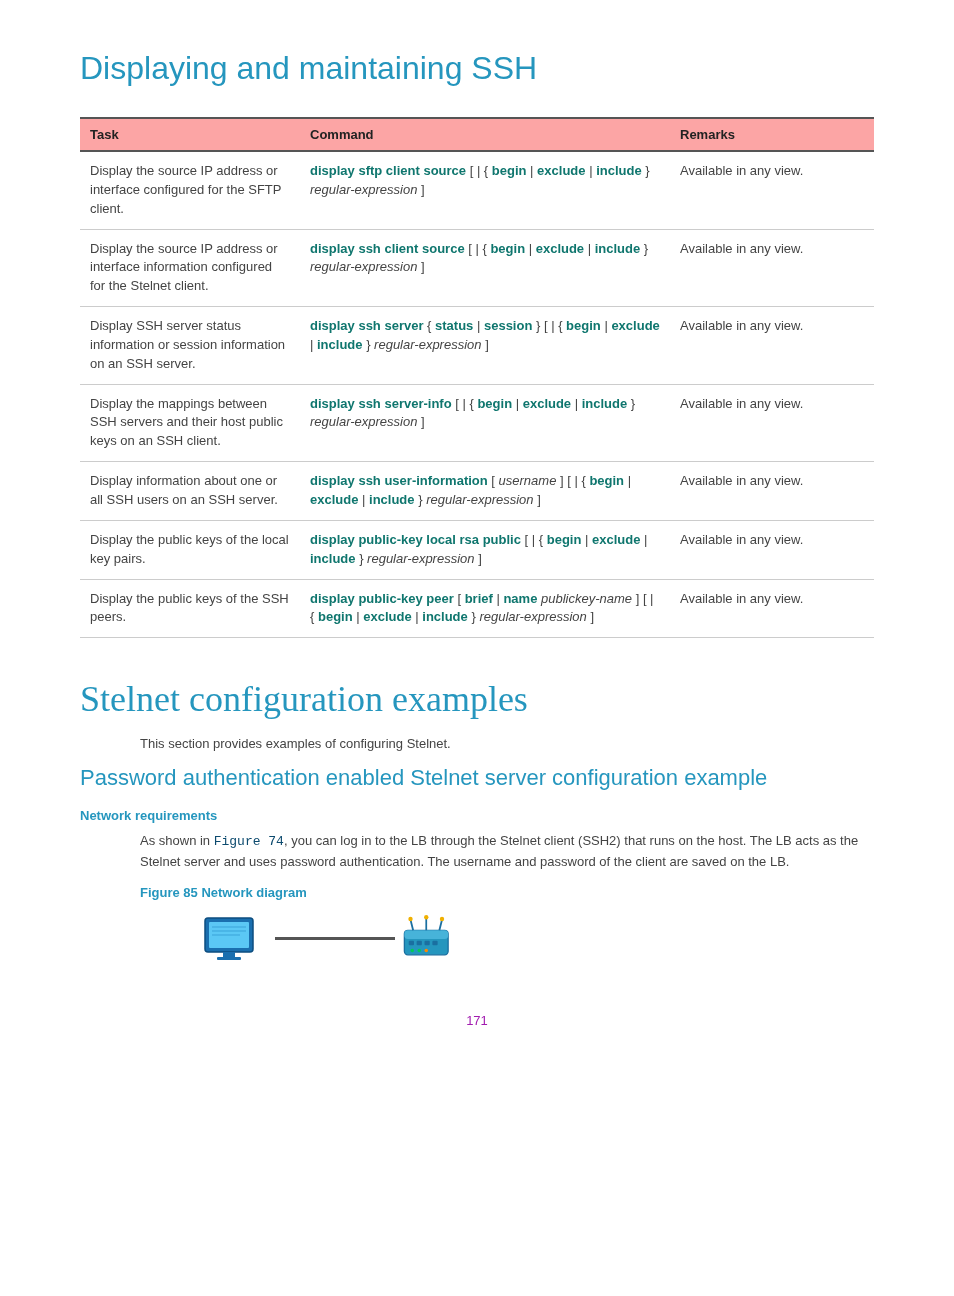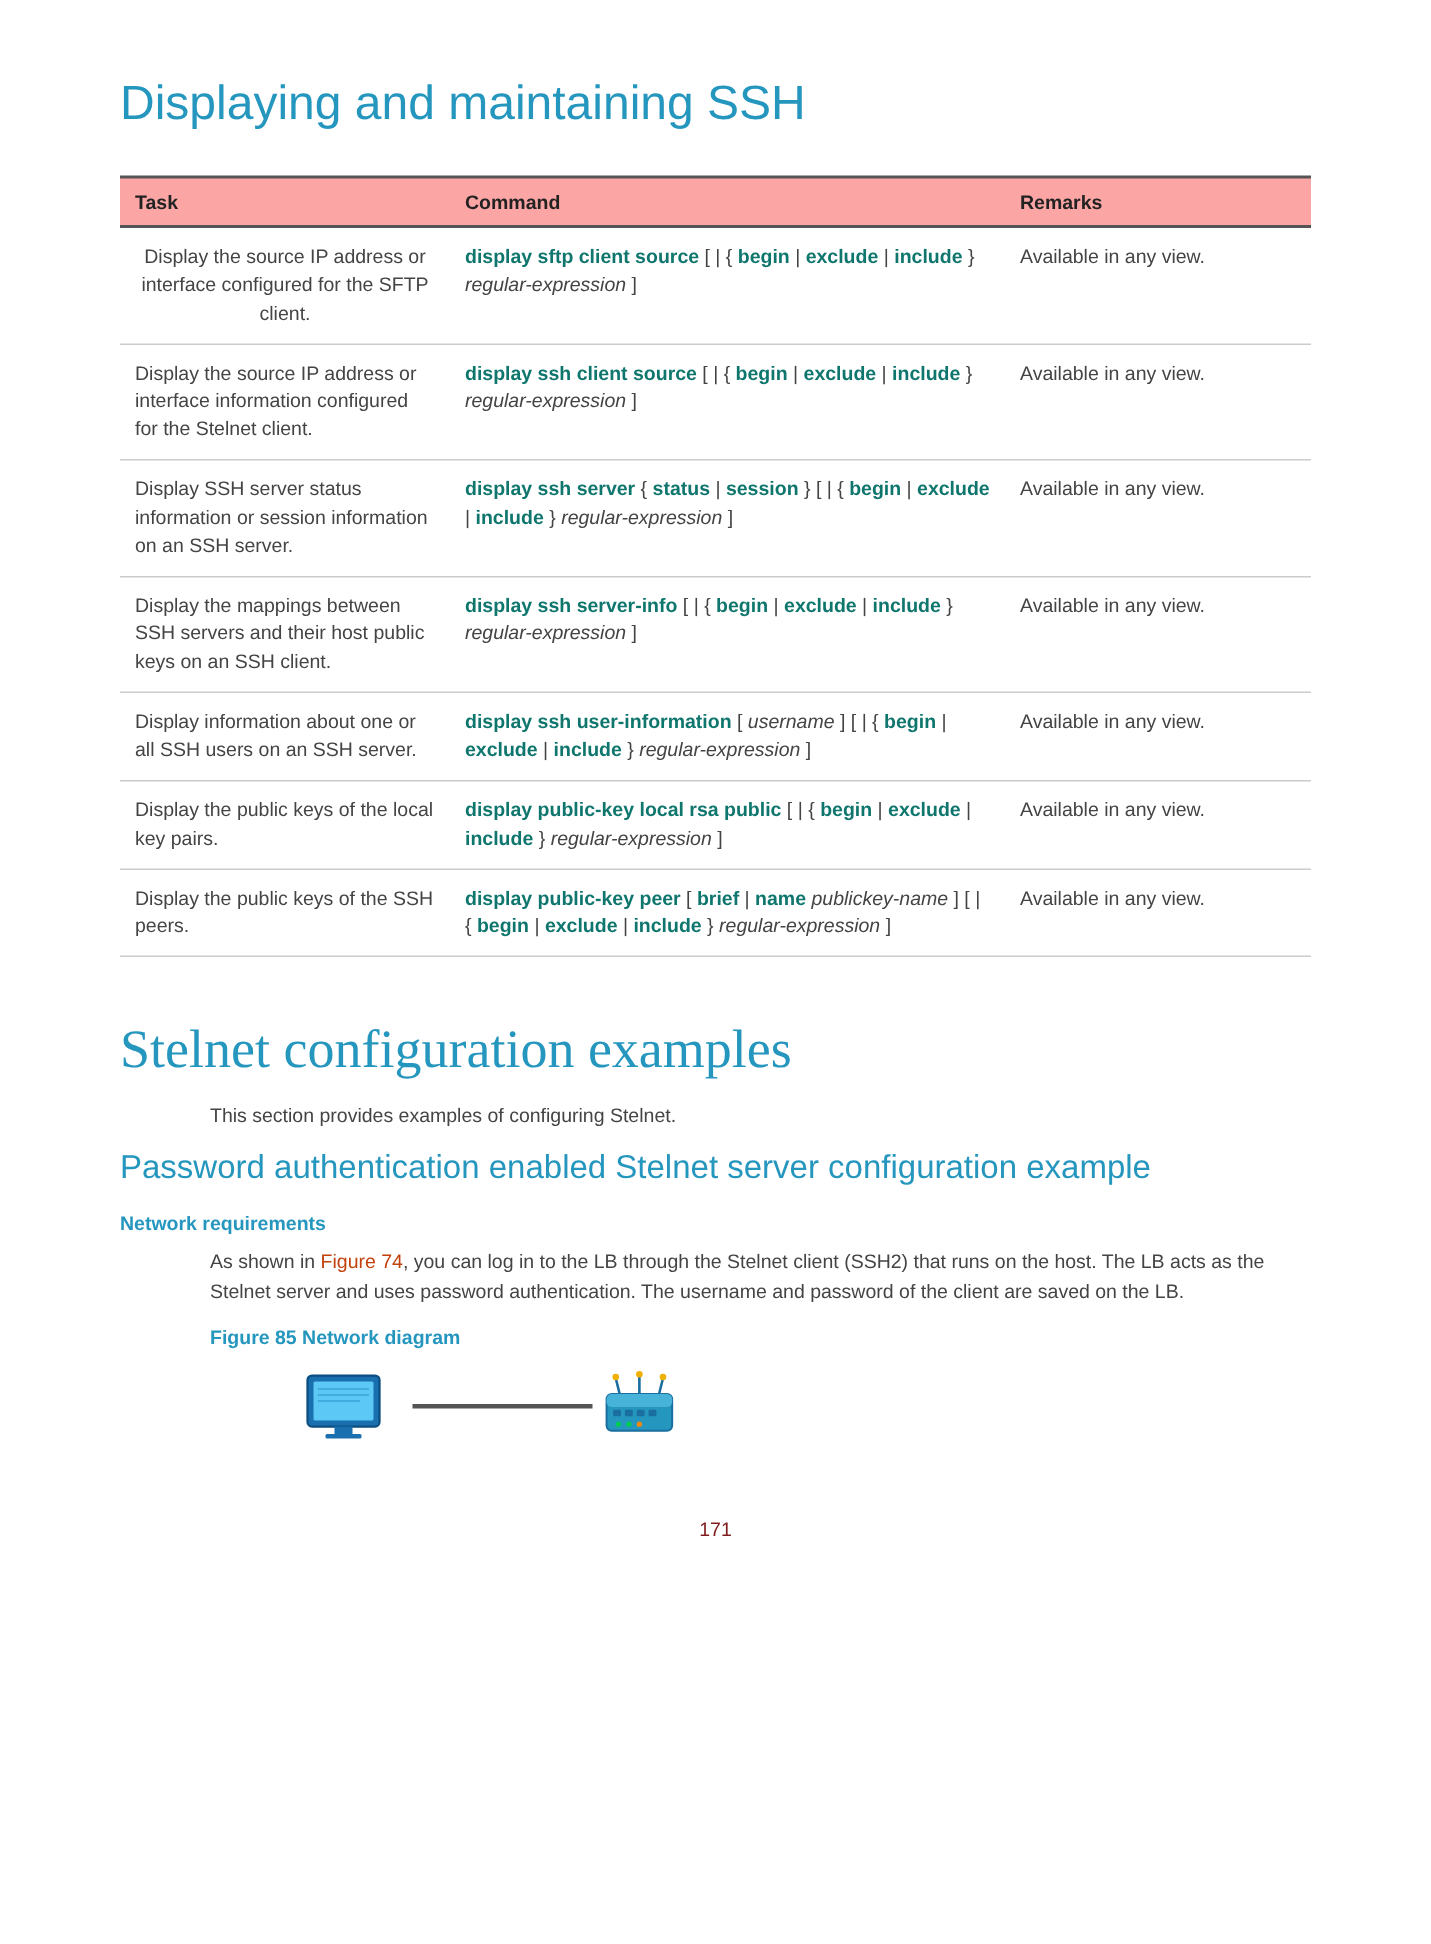--- a/index.html
+++ b/index.html
@@ -51,22 +51,23 @@
 
     .section-body {
       margin-left: 60px;
       margin-bottom: 10px;
       font-size: 13px;
       line-height: 1.5;
       color: #444;
     }
 
     .section-body a, .body-link {
-      color: #c2410c;
+      color: #0c4a6e;
       text-decoration: none;
+      font-family: Liberation Mono, monospace;
     }
 
     
     table.main-table {
       width: 100%;
       border-collapse: collapse;
       margin-bottom: 36px;
       font-size: 13px;
     }
 
@@ -145,40 +146,40 @@
     
     .icon-router {
       width: 70px;
       height: 60px;
     }
 
     
     .page-number {
       text-align: center;
       margin-top: 40px;
-      color: #7f1d1d;
+      color: #a21caf;
       font-size: 13px;
     }
   </style>
 </head>
 <body>
 
 <h1 class="page-title">Displaying and maintaining SSH</h1>
 
 <table class="main-table">
   <thead>
     <tr>
       <th>Task</th>
       <th>Command</th>
       <th>Remarks</th>
     </tr>
   </thead>
   <tbody id="table-body">
   <tr>
-        <td style="width: 220px; text-align: center;">Display the source IP address or interface configured for the SFTP client.</td>
+        <td style="width: 220px;">Display the source IP address or interface configured for the SFTP client.</td>
         <td class="cmd" style="width: 370px;"><b>display sftp client source</b> [ | { <b>begin</b> | <b>exclude</b> | <b>include</b> } <i>regular-expression</i> ]</td>
         <td>Available in any view.</td>
       </tr>
       <tr>
         <td style="width: 220px;">Display the source IP address or interface information configured for the Stelnet client.</td>
         <td class="cmd" style="width: 370px;"><b>display ssh client source</b> [ | { <b>begin</b> | <b>exclude</b> | <b>include</b> } <i>regular-expression</i> ]</td>
         <td>Available in any view.</td>
       </tr>
       <tr>
         <td style="width: 220px;">Display SSH server status information or session information on an SSH server.</td>

